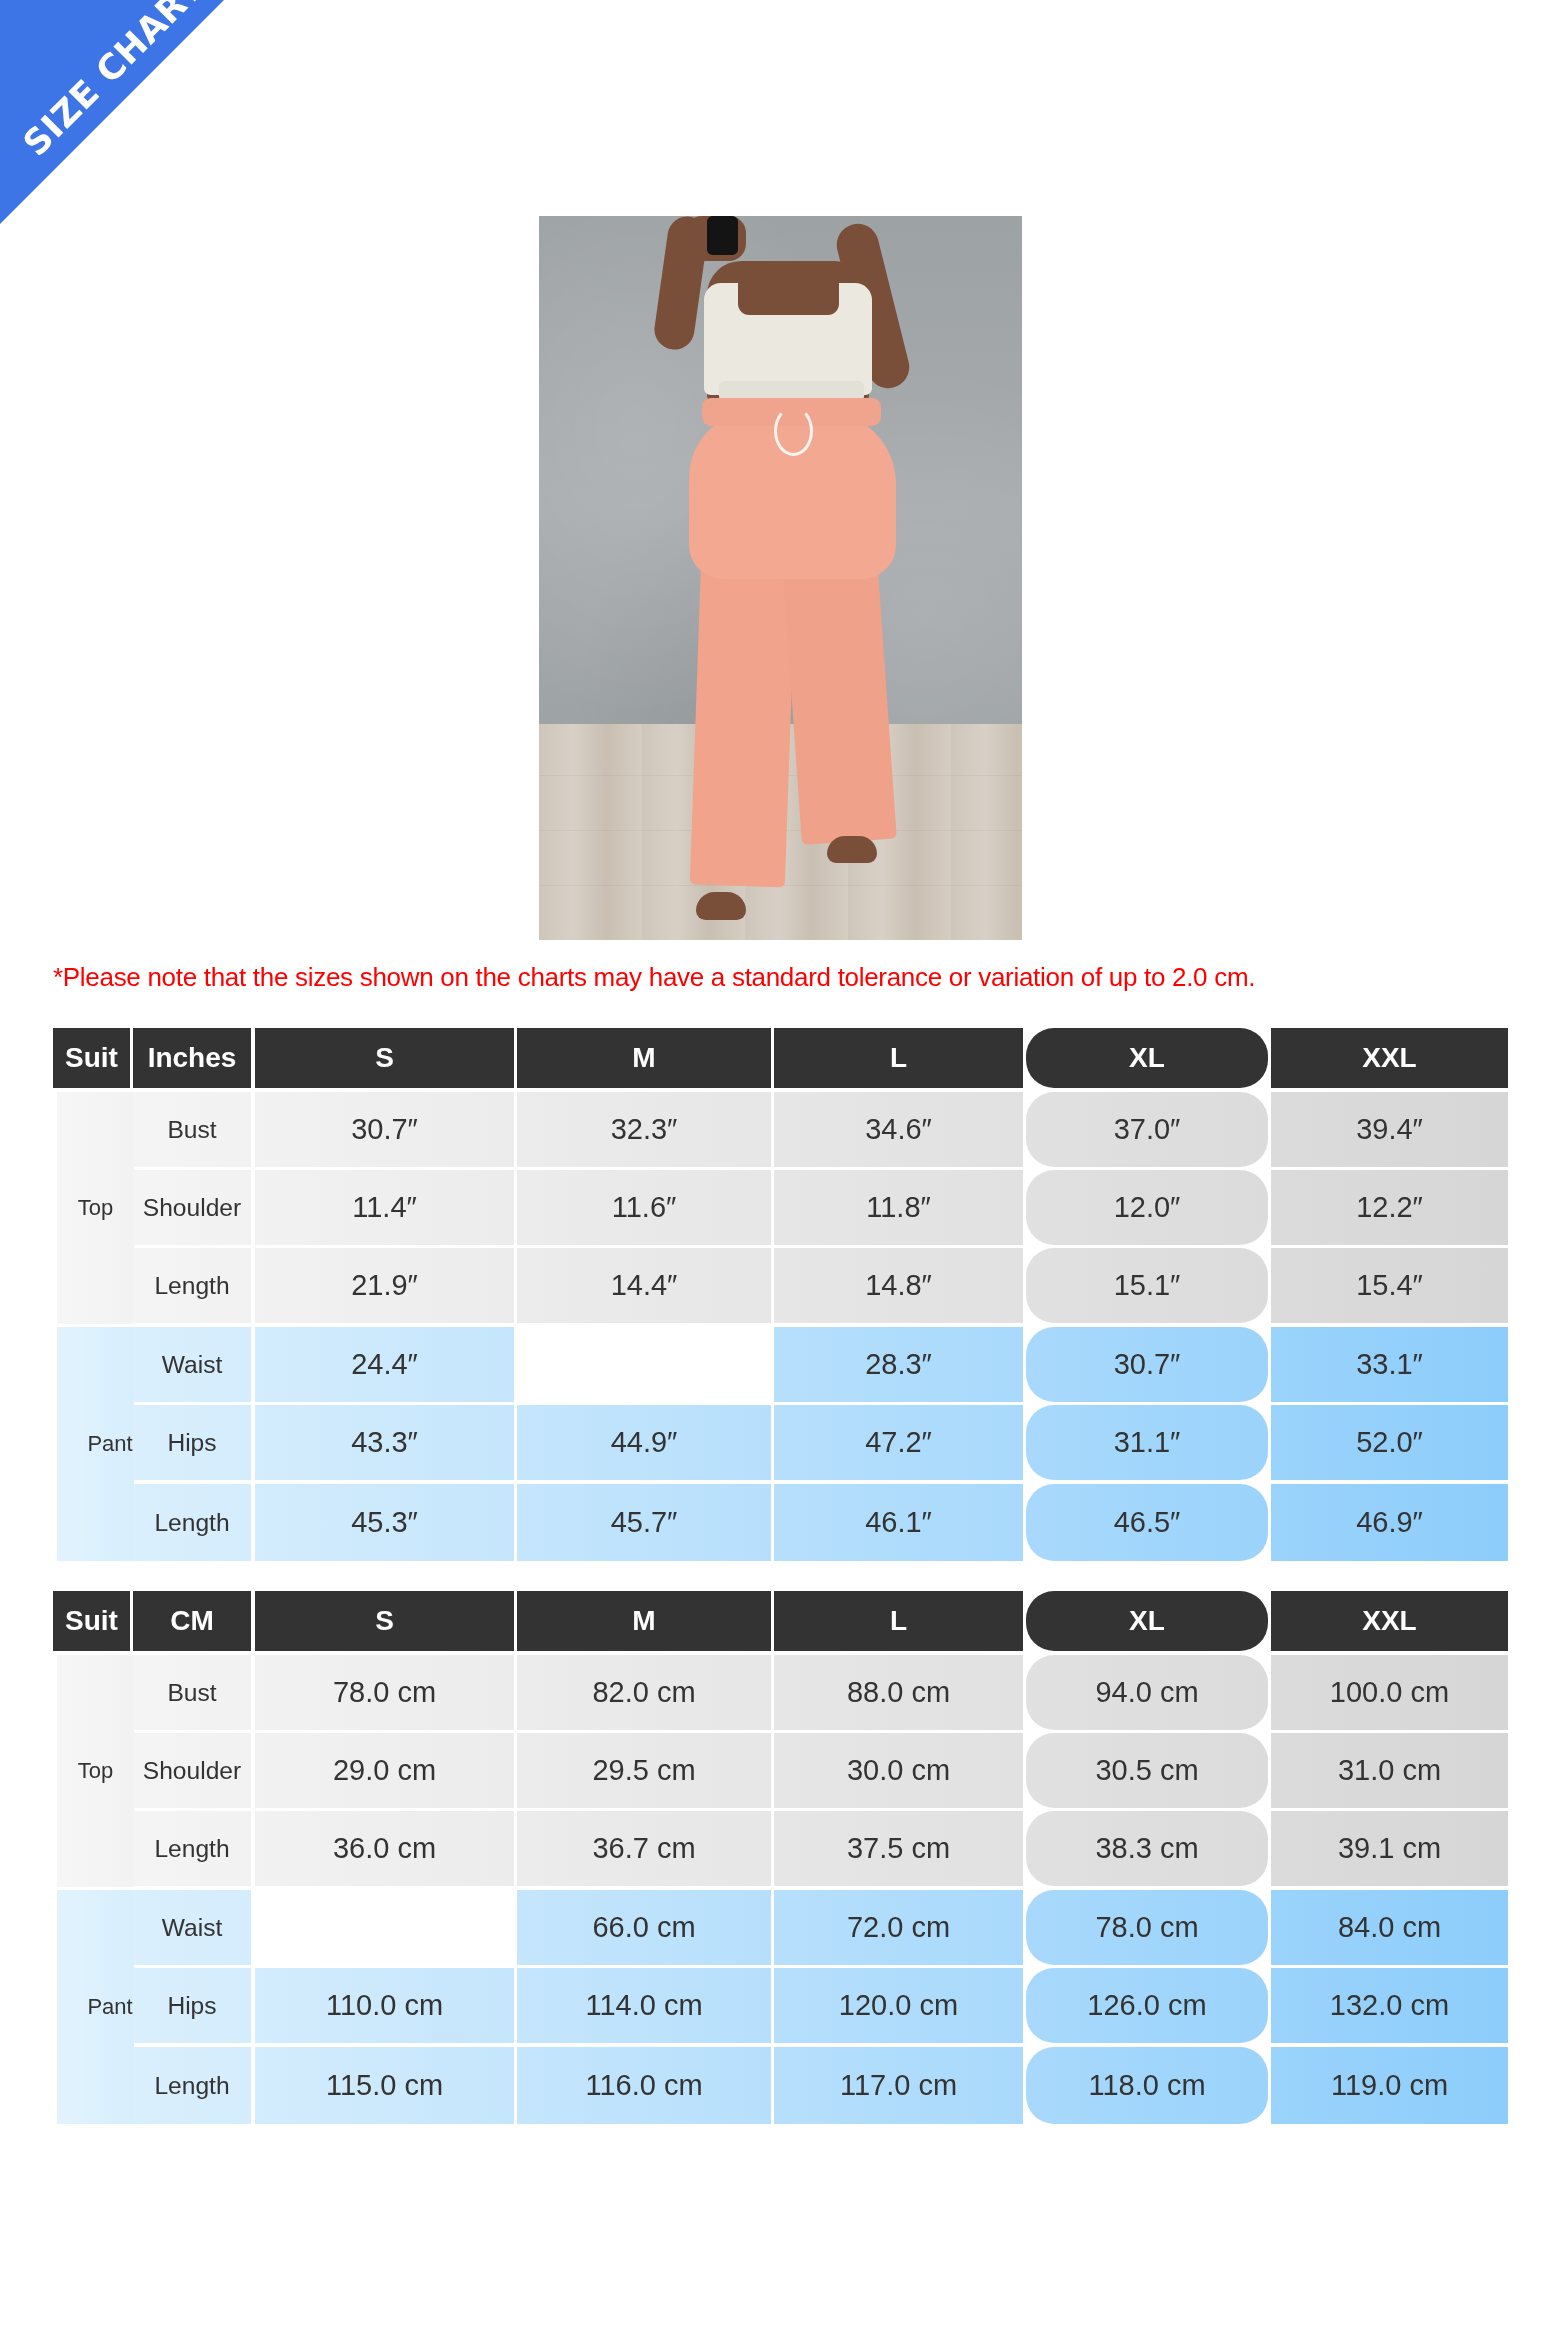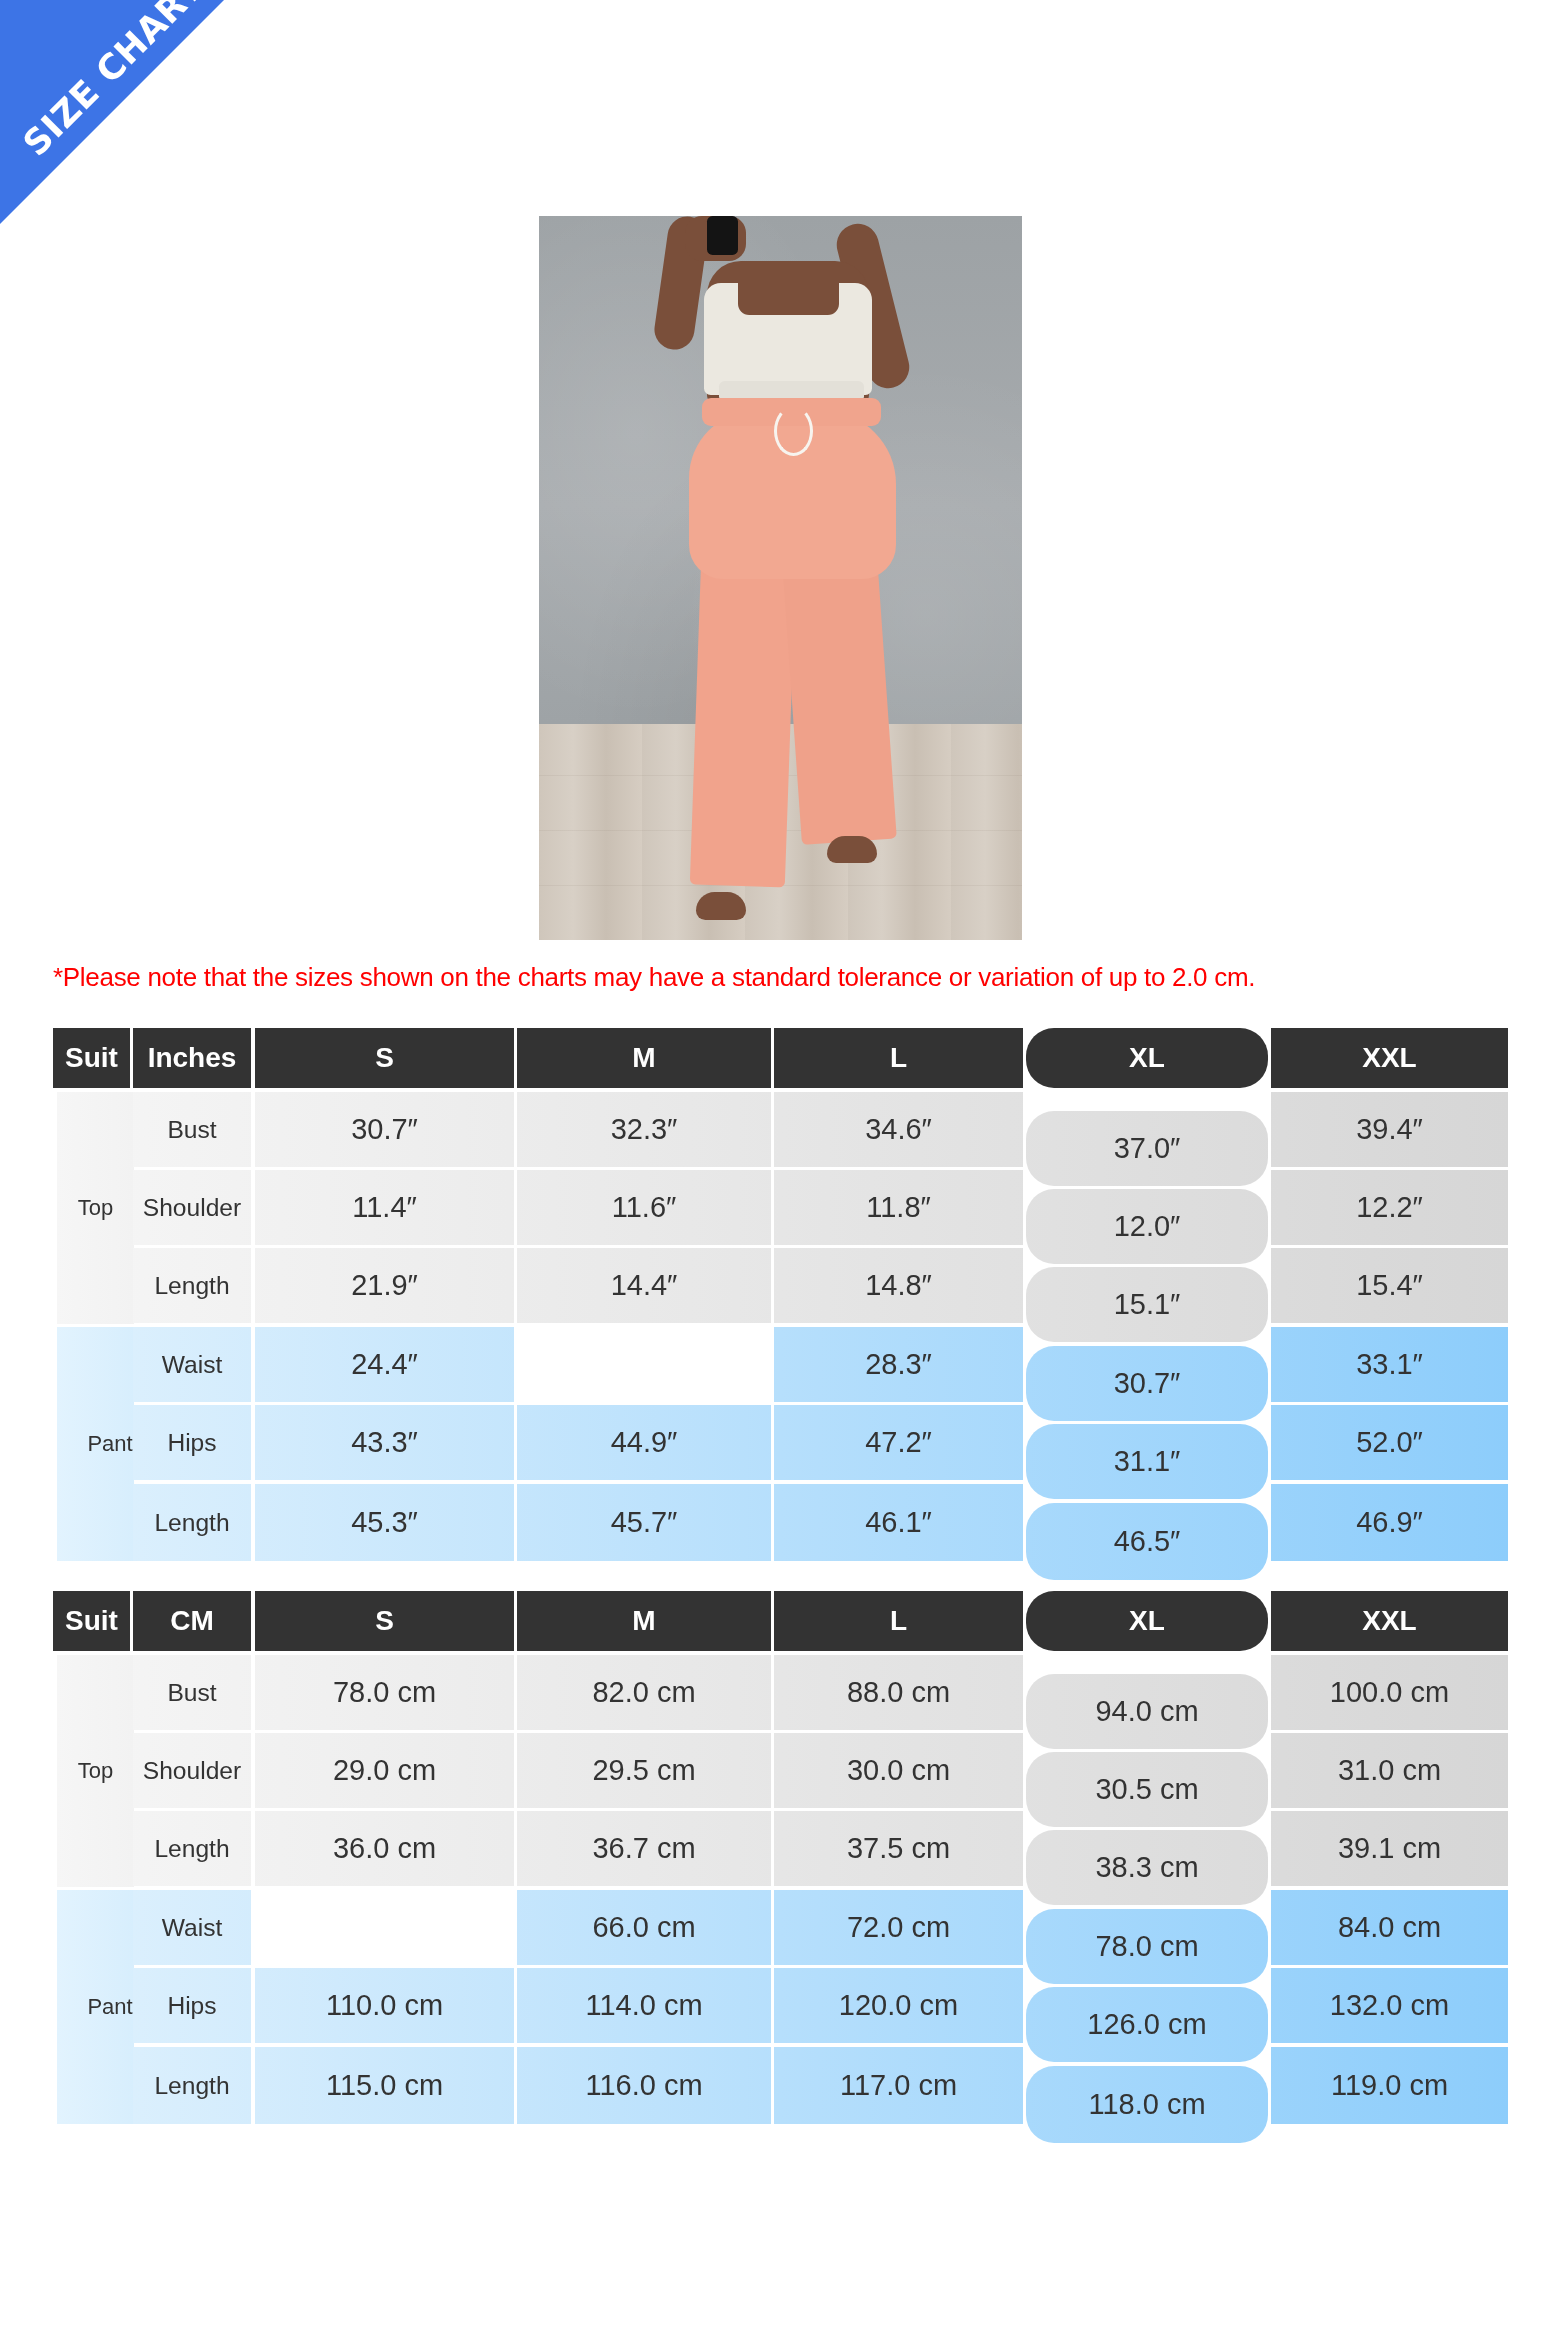--- a/index.html
+++ b/index.html
@@ -129,21 +129,21 @@
   .c-lab  { left: 80px;  width: 118px; }
   .c-s    { left: 202px;  width: 259px; }
   .c-m    { left: 464px;  width: 254px; }
   .c-l    { left: 721px; width: 249px; }
   .c-xl   { left: 973px; width: 242px; border-radius: 28px; }
   .c-xxl  { left: 1218px; width: 237px; }
 
   .group-top .c-s, .group-pants .c-s { background-position: -202px 0; }
   .group-top .c-m, .group-pants .c-m { background-position: -464px 0; }
   .group-top .c-l, .group-pants .c-l { background-position: -721px 0; }
-  .group-top .c-xl, .group-pants .c-xl { background-position: -973px 0; margin-top: 19px; }
+  .group-top .c-xl, .group-pants .c-xl { background-position: -973px 0; }
   .group-top .c-xxl, .group-pants .c-xxl { background-position: -1218px 0; }
   .group-top .c-lab, .group-pants .c-lab { background-position: -80px 0; }
 </style>
 </head>
 <body>
 
 <div class="corner"></div>
 <div class="corner-label">SIZE CHART</div>
 
 <div class="photo" title="Model wearing white crop top and pink drawstring wide-leg pants">

